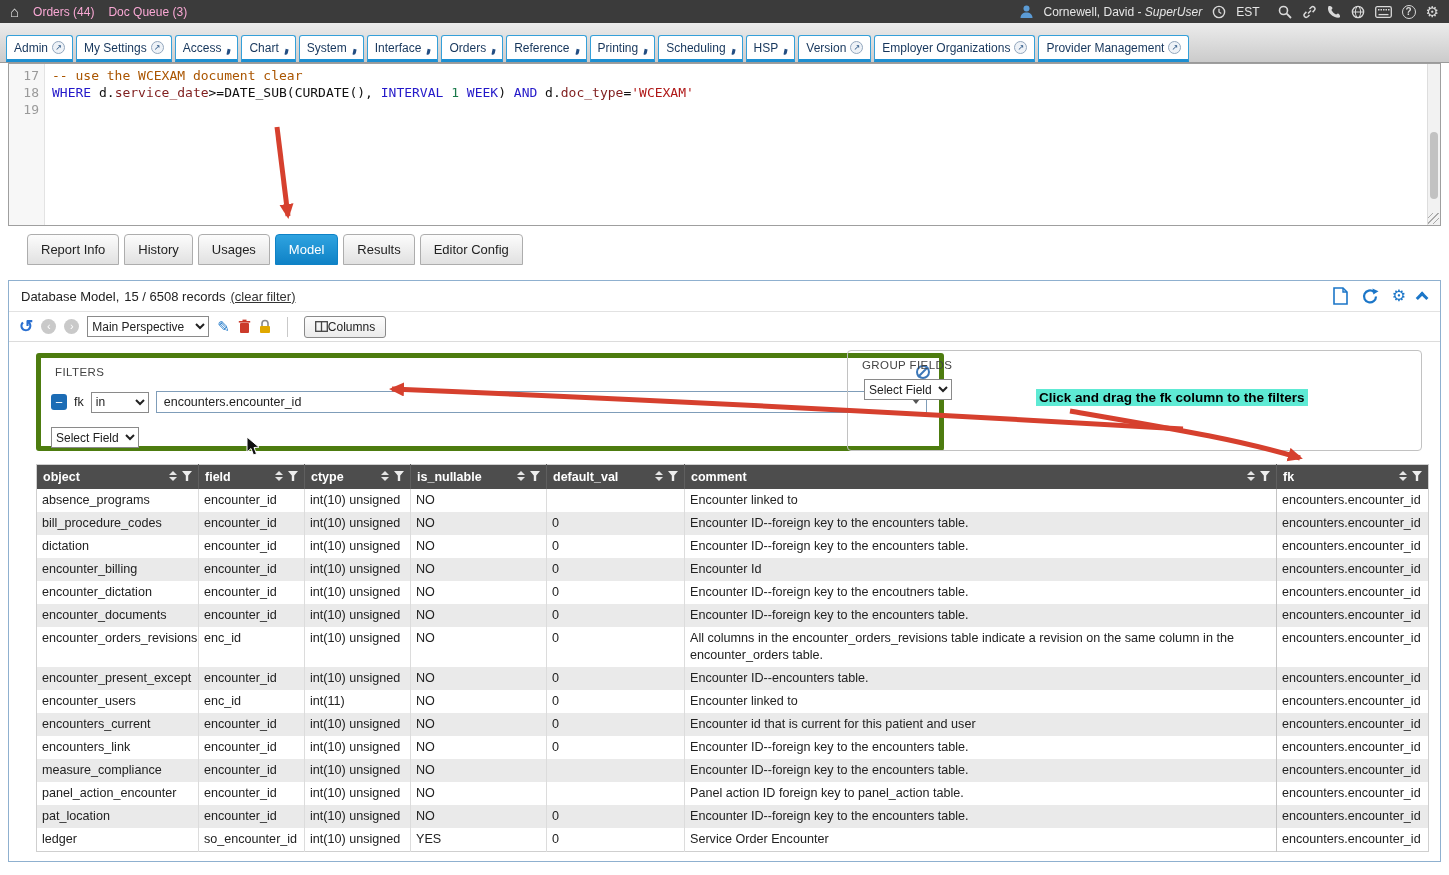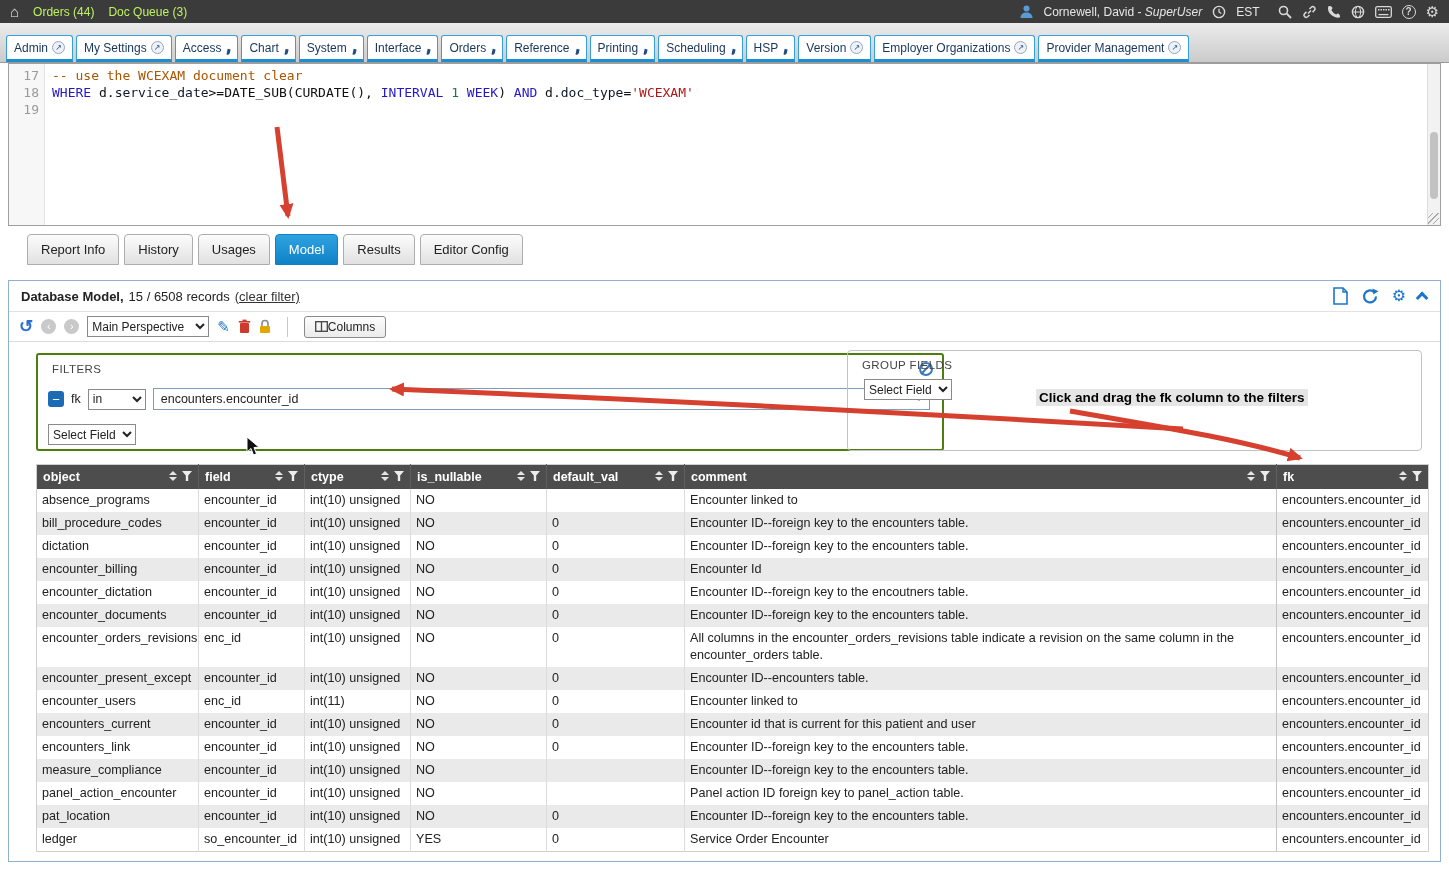--- a/index.html
+++ b/index.html
@@ -6,21 +6,21 @@
   html,body { margin:0; padding:0; }
   body {
     width:1449px; height:875px; position:relative; overflow:hidden;
     font-family:"Liberation Sans",sans-serif; background:#fff; color:#222;
   }
 
   
   .topbar { position:absolute; top:0; left:0; right:0; height:23px; background:#3b3b3b;
     display:flex; align-items:center; gap:14px; padding:0 10px; font-size:12px; color:#e6e6e6; }
   .glyph-home { font-size:15px; line-height:1; color:#e6e6e6; cursor:pointer; }
-  .tb-link { color:#bef264; cursor:pointer; }
+  .tb-link { color:#f9a8d4; cursor:pointer; }
   .tb-right { margin-left:auto; display:flex; align-items:center; gap:10px; }
   .tb-user { white-space:nowrap; cursor:pointer; }
   .tb-user i { font-style:italic; }
   .tb-icon { display:inline-flex; align-items:center; cursor:pointer; }
   .help-icon { width:14px; height:14px; border:1.5px solid #d9d9d9; border-radius:50%;
     color:#d9d9d9; font-size:10px; font-weight:bold; display:flex; align-items:center; justify-content:center; }
   .glyph-gear { font-size:15px; color:#d9d9d9; line-height:1; }
 
   
   .navbar { position:absolute; top:23px; left:0; right:0; height:40px;
@@ -37,79 +37,79 @@
 
   
   .editor { position:absolute; top:63px; left:8px; width:1433px; height:163px;
     border:1px solid #9f9f9f; background:#fff; display:flex;
     font-family:"DejaVu Sans Mono",monospace; font-size:13px; }
   .gutter { width:36px; background:#f7f7f7; border-right:1px solid #e3e3e3; color:#9a9a9a;
     text-align:right; padding:3px 5px 0 0; flex:none; }
   .ln { height:17px; line-height:17px; }
   .code { flex:1; padding:3px 0 0 7px; overflow:hidden; }
   .code-line { height:17px; line-height:17px; white-space:pre; }
-  .tok-comment{color:#aa5500;} .tok-kw{color:#2318c9;} .tok-var{color:#0f172a;}
+  .tok-comment{color:#aa5500;} .tok-kw{color:#2318c9;} .tok-var{color:#7f1d1d;}
   .tok-num{color:#1a7a4a;} .tok-str{color:#b01818;} .tok-plain{color:#111;}
   .vscroll { width:13px; background:#f2f2f2; border-left:1px solid #ddd; position:relative; flex:none; }
   .vthumb { position:absolute; left:2px; right:2px; top:42%; height:42%; background:#c2c2c2; border-radius:5px; }
   .resize-handle { position:absolute; right:1px; bottom:1px; width:11px; height:11px;
     background:repeating-linear-gradient(135deg, transparent 0 3px, #a9a9a9 3px 4px); }
 
   
   .result-tabs { position:absolute; top:234px; left:27px; display:flex; gap:5px; align-items:flex-end; }
   .rtab { padding:7px 13px; background:linear-gradient(#fcfcfc,#e1e1e1); border:1px solid #adadad;
     border-radius:4px 4px 0 0; font-size:13px; color:#222; cursor:pointer; white-space:nowrap; }
   .rtab.active { background:linear-gradient(#2fa3e0,#0f82c6); border-color:#0f82c6; color:#fff; }
 
   
   .panel { position:absolute; top:280px; left:8px; width:1433px; height:582px;
     border:1px solid #8fb0cf; background:#fff; }
   .panel-header { height:30px; display:flex; align-items:center; gap:5px; padding:0 12px; font-size:13px; }
-  .ph-title { font-weight:bold; }
+  .ph-title { font-weight:normal; }
   .ph-clear { text-decoration:underline; color:#333; cursor:pointer; }
   .ph-icons { margin-left:auto; display:flex; align-items:center; gap:13px; }
   .glyph-blue-gear { font-size:16px; color:#1b76c8; line-height:1; cursor:pointer; }
   .chevron-up { width:9px; height:9px; border-left:3px solid #1b76c8; border-top:3px solid #1b76c8;
     transform:rotate(45deg) translateY(2px); cursor:pointer; }
 
   .panel-toolbar { height:31px; border-top:1px solid #e2e2e2; border-bottom:1px solid #dcdcdc;
     display:flex; align-items:center; gap:8px; padding:0 10px; }
   .undo-icon { color:#2a6fd0; font-size:17px; font-weight:bold; line-height:1; cursor:pointer; }
   .nav-circle { width:15px; height:15px; border-radius:50%; background:#c9c9c9; color:#fff;
     font-size:11px; line-height:1; display:flex; align-items:center; justify-content:center; cursor:pointer; }
   select { font-family:"Liberation Sans",sans-serif; font-size:12px; height:21px;
     border:1px solid #8a8a8a; background:#fff; color:#222; }
   .pencil-icon { color:#1b76c8; font-size:15px; line-height:1; cursor:pointer; }
   .tb-sep { width:1px; height:20px; background:#c9c9c9; margin:0 8px; }
   .columns-btn { display:flex; align-items:center; gap:0; border:1px solid #8a8a8a;
     background:linear-gradient(#fdfdfd,#ebebeb); padding:3px 10px; font-size:12px; border-radius:3px; cursor:pointer; }
 
   .filters-box { position:absolute; left:27px; top:72px; width:908px; height:98px;
-    border:2px solid #4d7c0f; border-radius:3px; }
+    border:5px solid #4d7c0f; border-radius:3px; }
   .box-label { position:absolute; top:8px; left:14px; font-size:11.5px; color:#444; letter-spacing:.4px; }
   .no-filter-icon { position:absolute; top:7px; right:9px; width:14px; height:14px;
     border:2px solid #3c77b8; border-radius:50%; cursor:pointer; }
   .no-filter-icon::after { content:""; position:absolute; left:-2px; top:4px; width:14px; height:2px;
     background:#3c77b8; transform:rotate(-45deg); }
   .filter-row { position:absolute; top:33px; left:10px; right:12px; display:flex; align-items:center; gap:7px; }
   .remove-filter { width:16px; height:16px; background:#1b6cb5; border-radius:3px; color:#fff;
     display:flex; align-items:center; justify-content:center; font-size:13px; line-height:1; cursor:pointer; flex:none; }
   .filter-field-label { font-size:12.5px; color:#222; }
   .combo { flex:1; position:relative; }
   .combo input { width:100%; height:22px; border:1px solid #7f9db9; padding:0 22px 0 7px;
     font-size:12.5px; font-family:"Liberation Sans",sans-serif; color:#222; }
   .combo-caret { position:absolute; right:7px; top:8px; width:0; height:0;
     border-left:4px solid transparent; border-right:4px solid transparent; border-top:5px solid #555; }
   .select-field-row { position:absolute; top:69px; left:10px; }
 
   .group-box { position:absolute; left:838px; top:69px; width:575px; height:101px;
     border:1px solid #c2c2c2; border-radius:4px; }
   .group-box select { position:absolute; top:28px; left:16px; }
 
-  .annotation { position:absolute; left:1036px; top:389px; background:#e5e5e5; color:#000;
+  .annotation { position:absolute; left:1036px; top:389px; background:#5eead4; color:#000;
     font-weight:bold; font-size:13.5px; padding:1px 3px; z-index:40; white-space:nowrap; }
 
   
   .model-table { position:absolute; left:27px; top:183px; width:1392px;
     border-collapse:collapse; table-layout:fixed; border:1px solid #cfcfcf; }
   .model-table thead th { background:#4d4d4d; color:#fff; font-weight:bold; font-size:12.5px;
     text-align:left; padding:5px 6px; border-left:1px solid #5f5f5f; cursor:pointer; }
   .model-table thead th:first-child { border-left:none; }
   .th-icons { float:right; display:flex; gap:5px; align-items:center; margin-top:1px; }
   .sort { display:inline-flex; flex-direction:column; gap:2px; }

